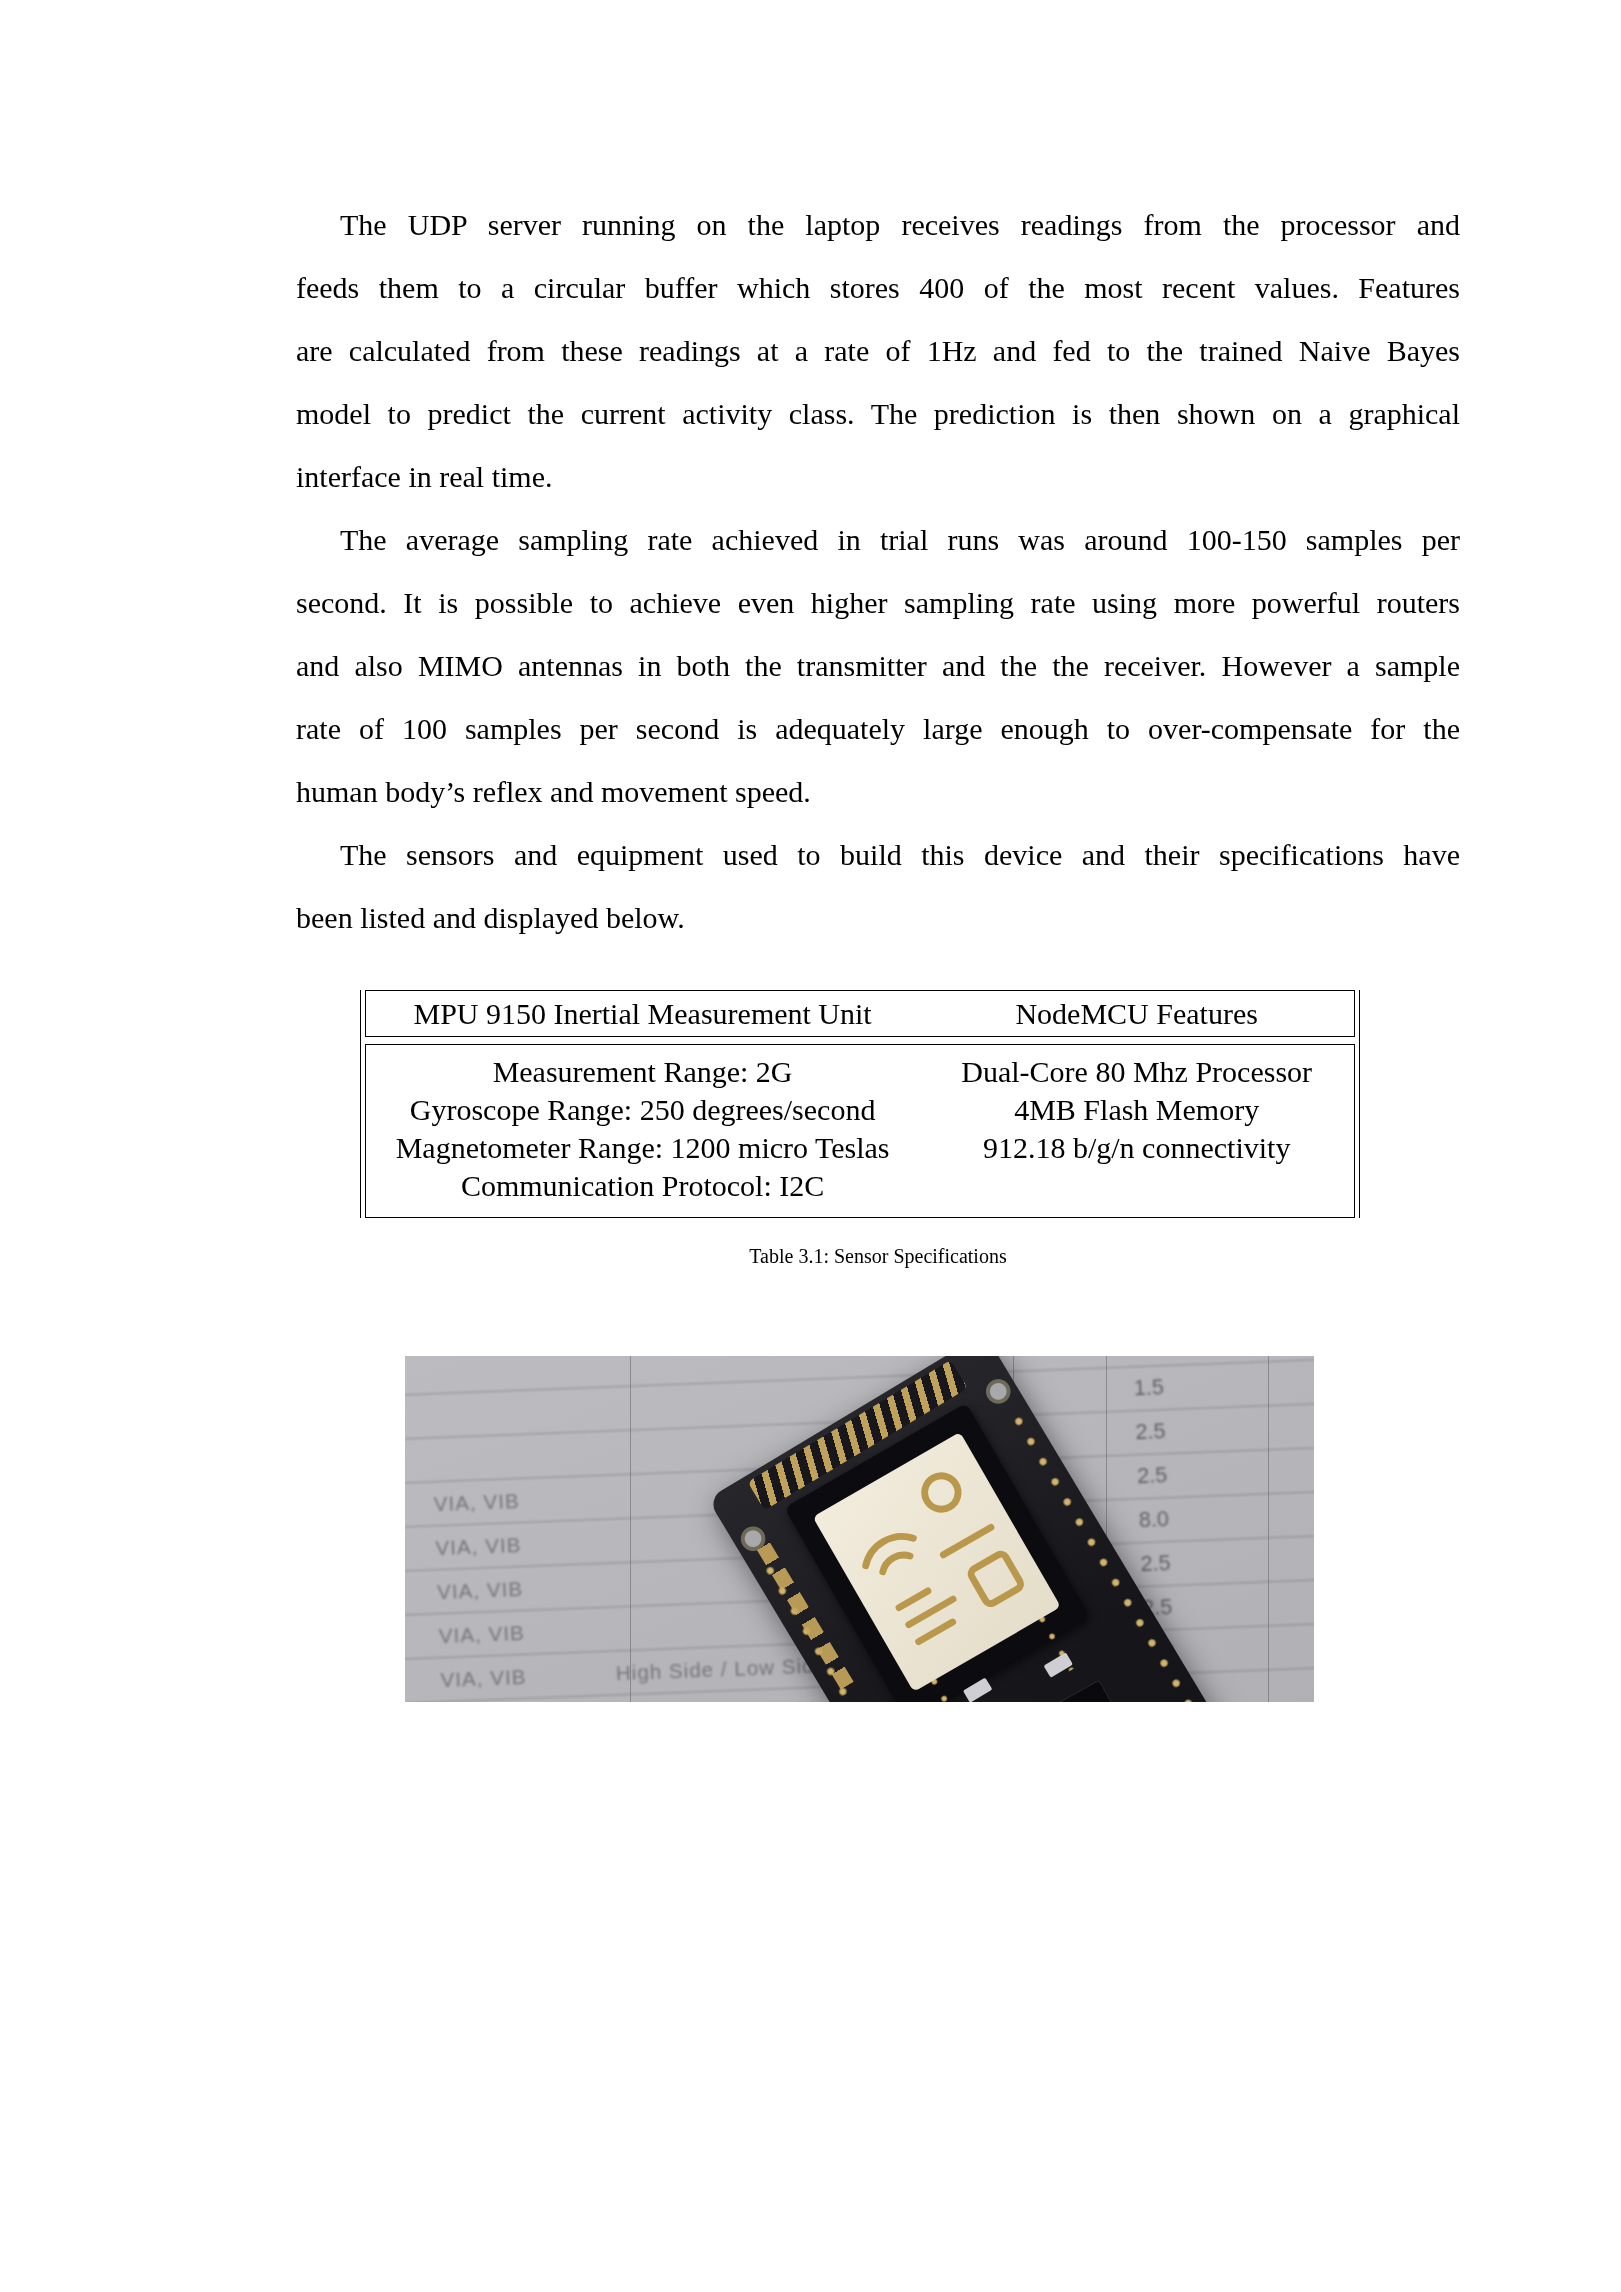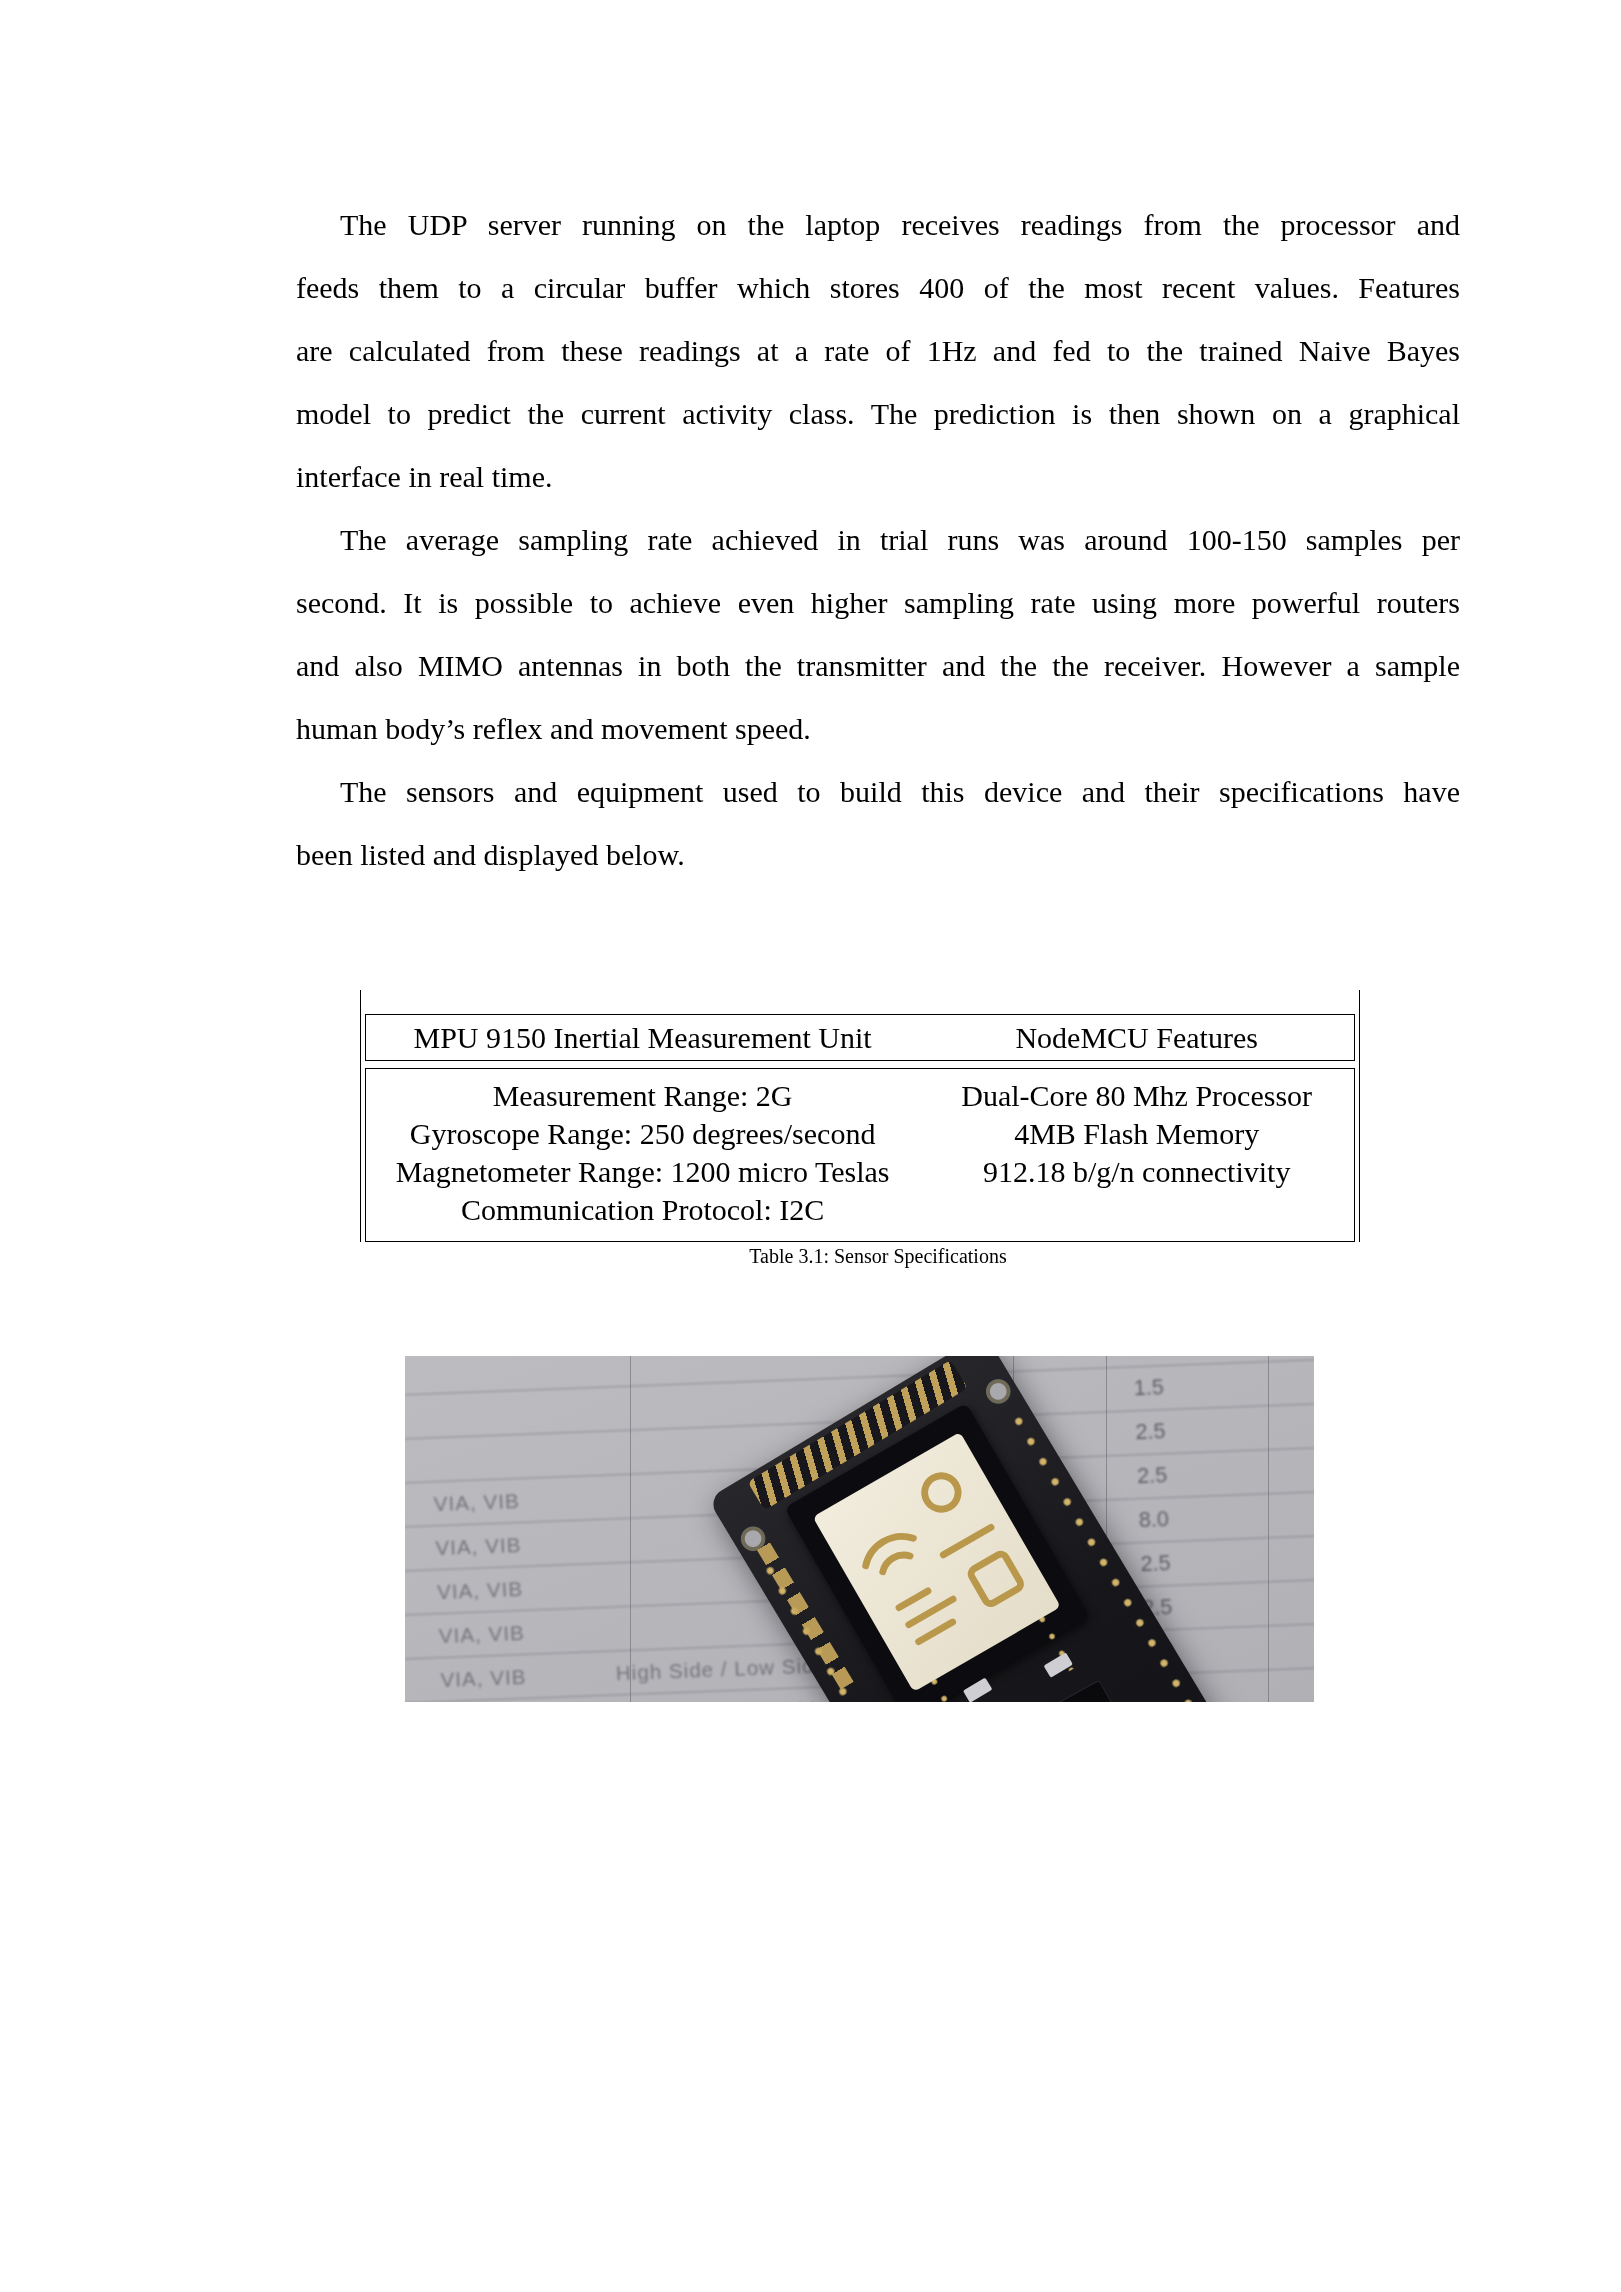--- a/index.html
+++ b/index.html
@@ -11,21 +11,21 @@
   .para { margin:0; }
   .pline { font-size:30px; line-height:63px; height:63px; overflow:hidden;
            text-align:justify; text-align-last:justify; white-space:normal; }
   .para .pline:first-child { text-indent:44px; }
   .para .pline:last-child  { text-align-last:left; }
 
   
   .spec-table { position:absolute; left:360px; top:990px; width:1000px;
                 border-left:1px solid #000; border-right:1px solid #000;
                 padding:0 3.9px; box-sizing:border-box; }
-  .tbox { border:1px solid #000; box-sizing:border-box; font-size:30px;margin-top:24px; }
+  .tbox { border:1px solid #000; box-sizing:border-box; font-size:30px; }
   .tbox.header { height:47px; display:flex; }
   .tbox.body   { height:174px; margin-top:6.9px; display:flex; padding-top:7.8px; }
   .tcol-left  { width:56%; text-align:center; }
   .tcol-right { width:44%; text-align:center; }
   .tbox.header .tcol-left, .tbox.header .tcol-right { line-height:45px; }
   .tline { line-height:38px; height:38px; overflow:hidden; }
 
   .table-caption, .fig-caption { position:absolute; left:296px; width:1164px;
                 text-align:center; font-size:20px; line-height:39px; }
   .table-caption { top:1237px; }
@@ -105,20 +105,21 @@
         <div class="pline">The UDP server running on the laptop receives readings from the processor and</div>
         <div class="pline">feeds them to a circular buffer which stores 400 of the most recent values. Features</div>
         <div class="pline">are calculated from these readings at a rate of 1Hz and fed to the trained Naive Bayes</div>
         <div class="pline">model to predict the current activity class. The prediction is then shown on a graphical</div>
         <div class="pline">interface in real time.</div>
       </div>
     <div class="para">
         <div class="pline">The average sampling rate achieved in trial runs was around 100-150 samples per</div>
         <div class="pline">second. It is possible to achieve even higher sampling rate using more powerful routers</div>
         <div class="pline">and also MIMO antennas in both the transmitter and the the receiver. However a sample</div>
+        <div class="pline">rate of 100 samples per second is adequately large enough to over-compensate for the</div>
         <div class="pline">human body’s reflex and movement speed.</div>
       </div>
     <div class="para">
         <div class="pline">The sensors and equipment used to build this device and their specifications have</div>
         <div class="pline">been listed and displayed below.</div>
       </div>
   </div>
 
   <div class="spec-table">
     <div class="tbox header">

